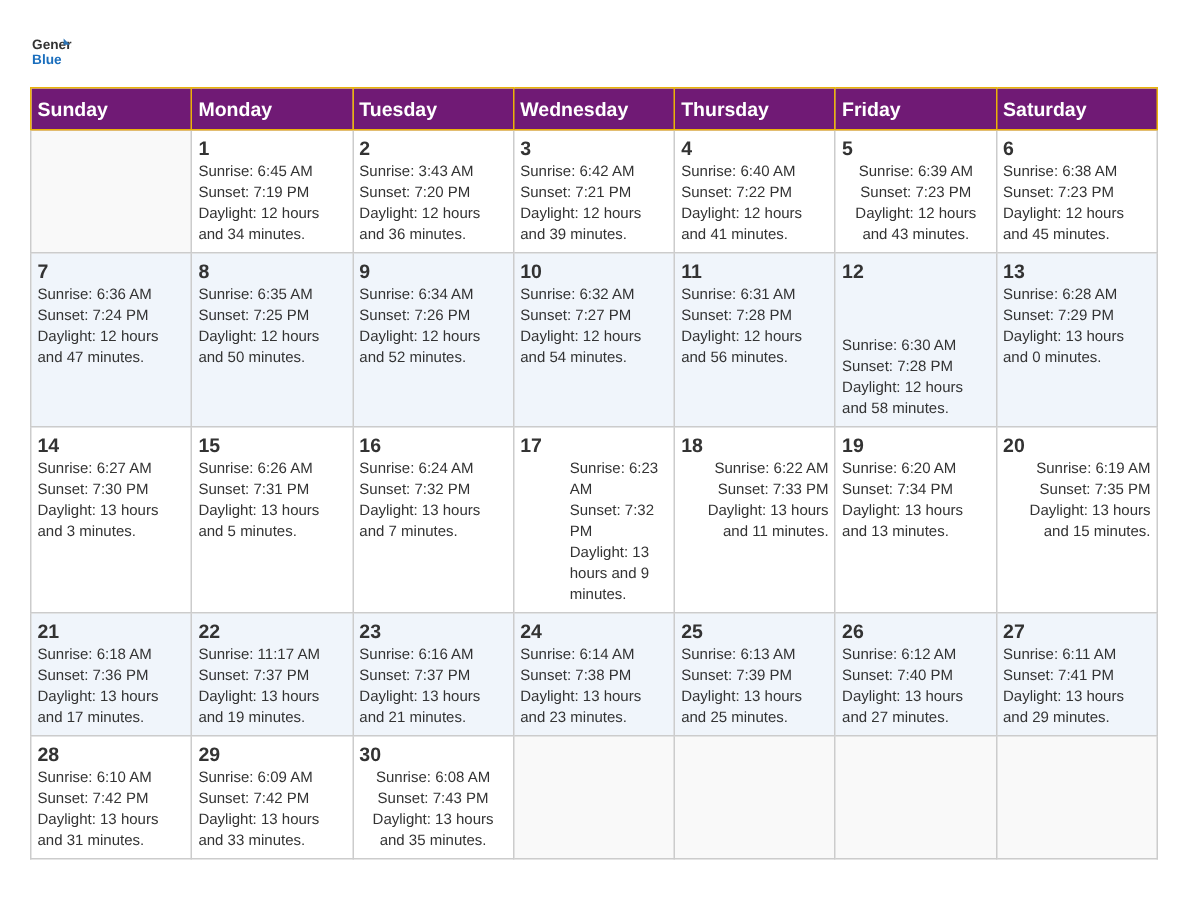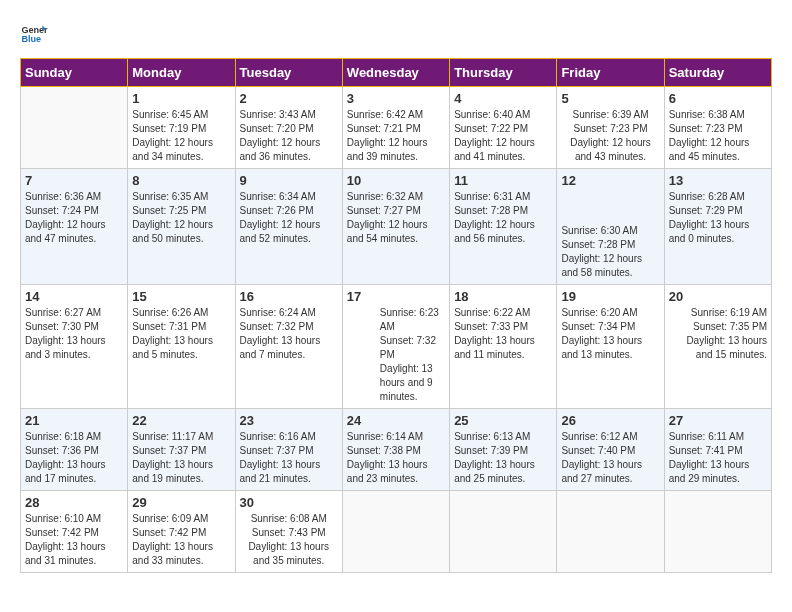--- a/index.html
+++ b/index.html
@@ -212,21 +212,21 @@
 Daylight: 13 hours and 7 minutes.</div>
         </td>
         <td>
           <div class="day-number">17</div>
           <div class="day-info" style="white-space: pre-line; margin-left: 33px;">Sunrise: 6:23 AM
 Sunset: 7:32 PM
 Daylight: 13 hours and 9 minutes.</div>
         </td>
         <td>
           <div class="day-number">18</div>
-          <div class="day-info" style="white-space: pre-line;">Sunrise: 6:22 AM
+          <div class="day-info" style="white-space: pre-line; text-align: right;">Sunrise: 6:22 AM
 Sunset: 7:33 PM
 Daylight: 13 hours and 11 minutes.</div>
         </td>
         <td>
           <div class="day-number">19</div>
           <div class="day-info" style="white-space: pre-line;">Sunrise: 6:20 AM
 Sunset: 7:34 PM
 Daylight: 13 hours and 13 minutes.</div>
         </td>
         <td>

